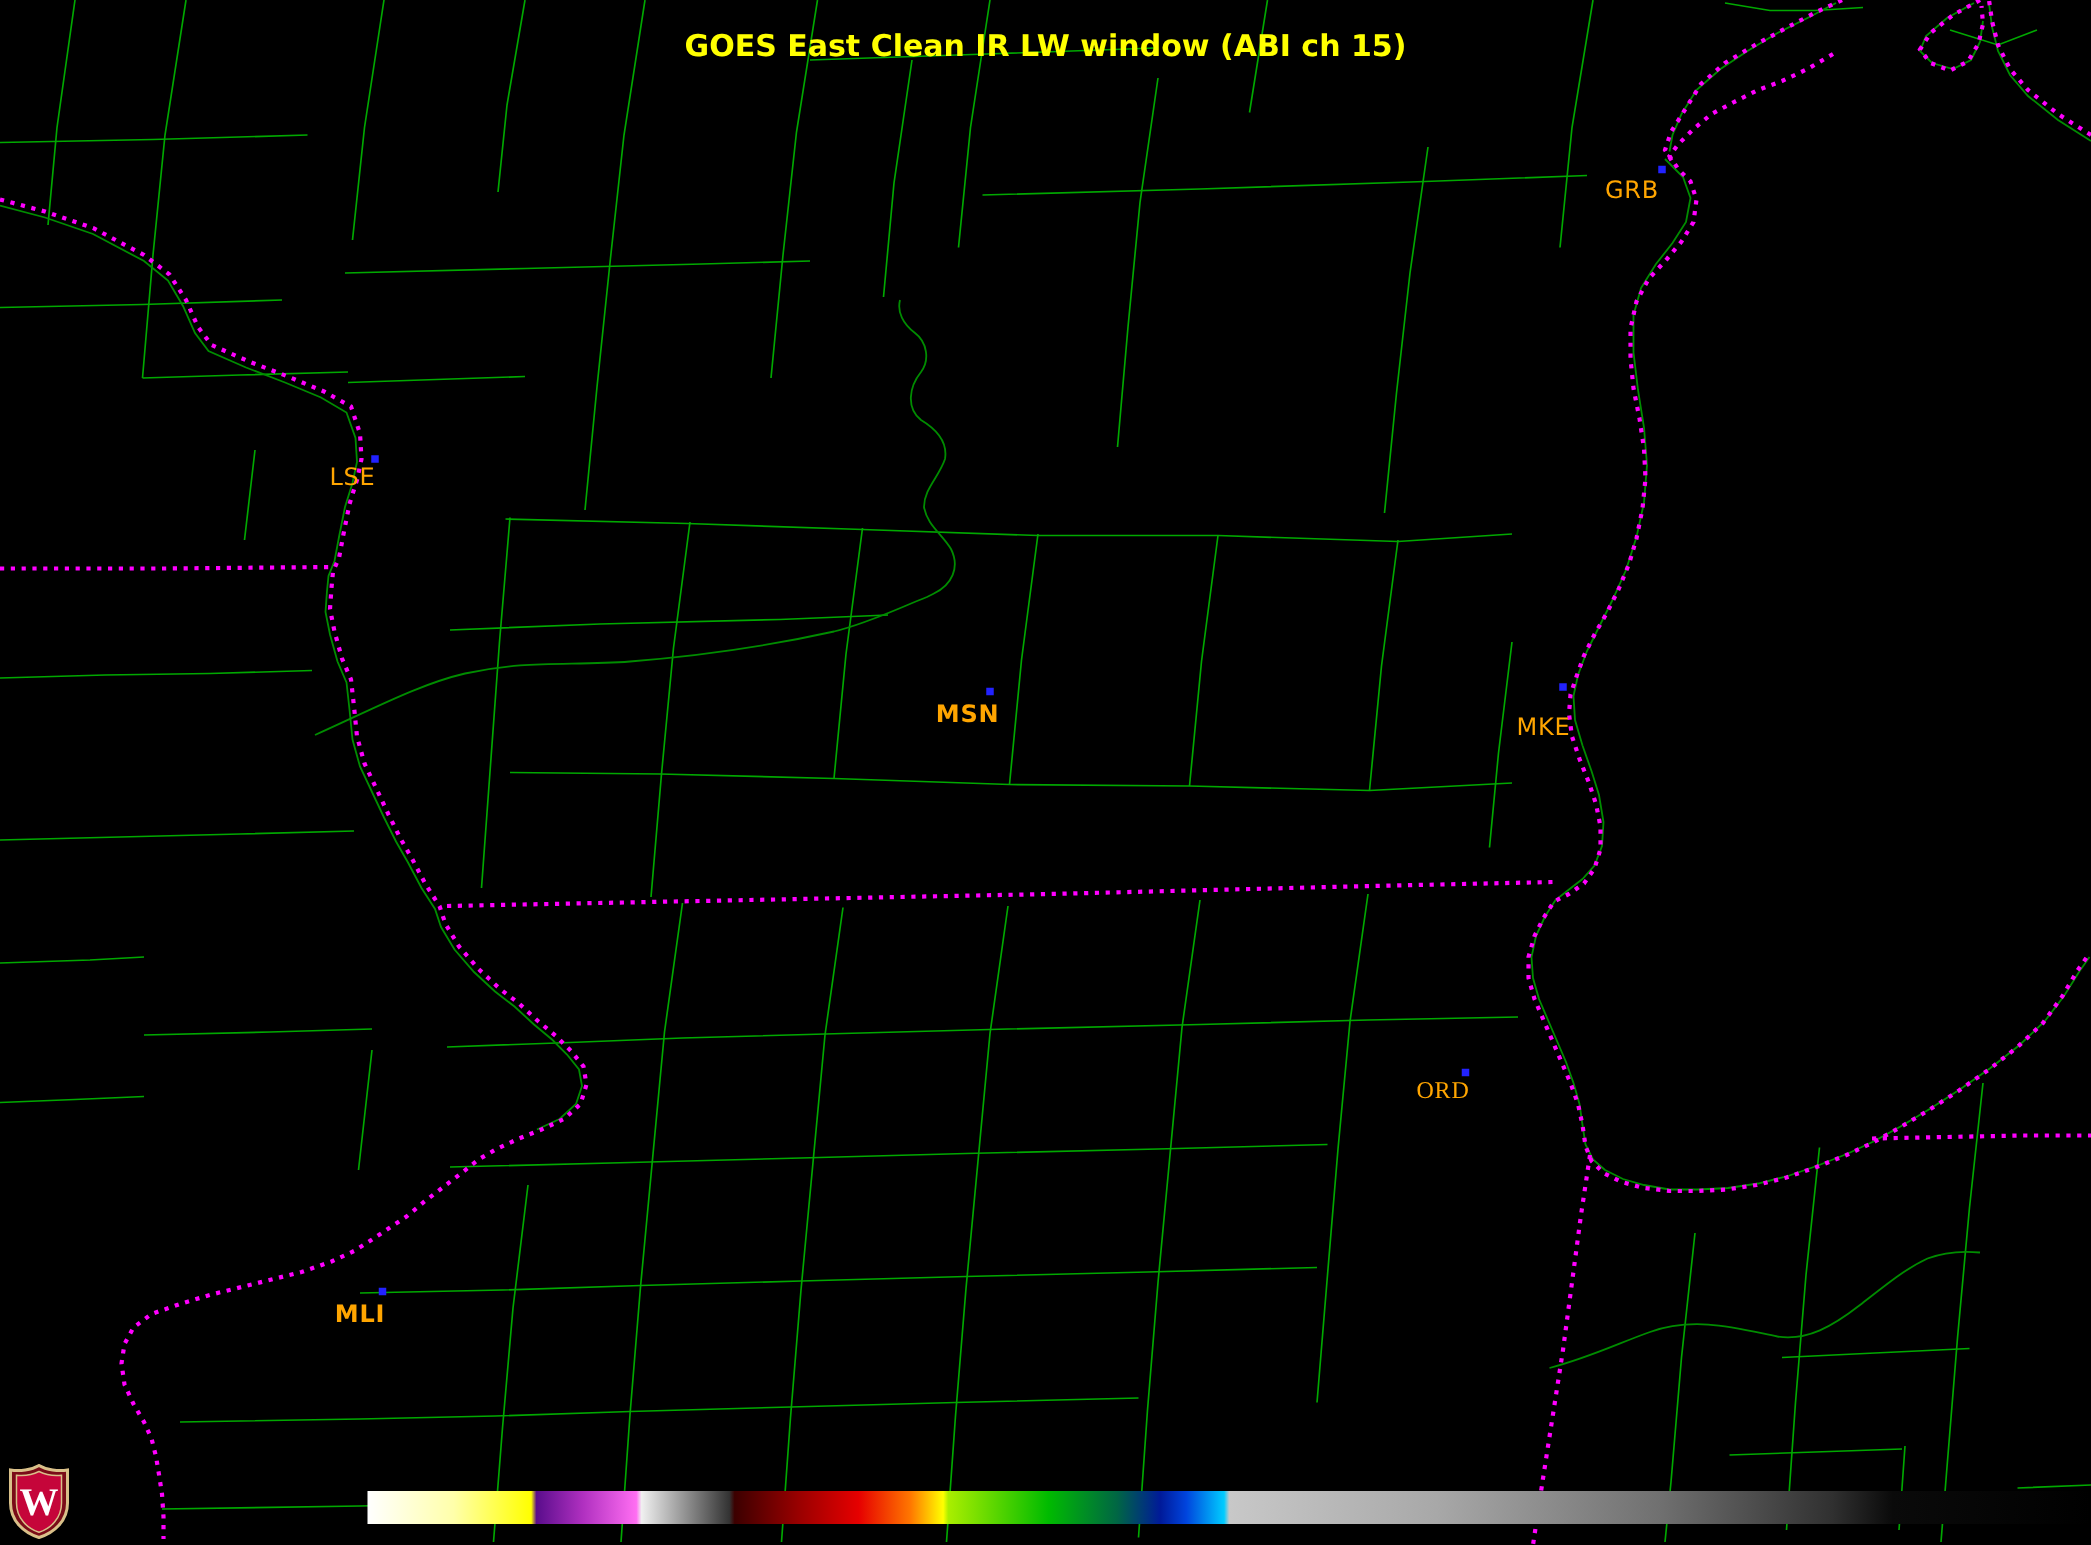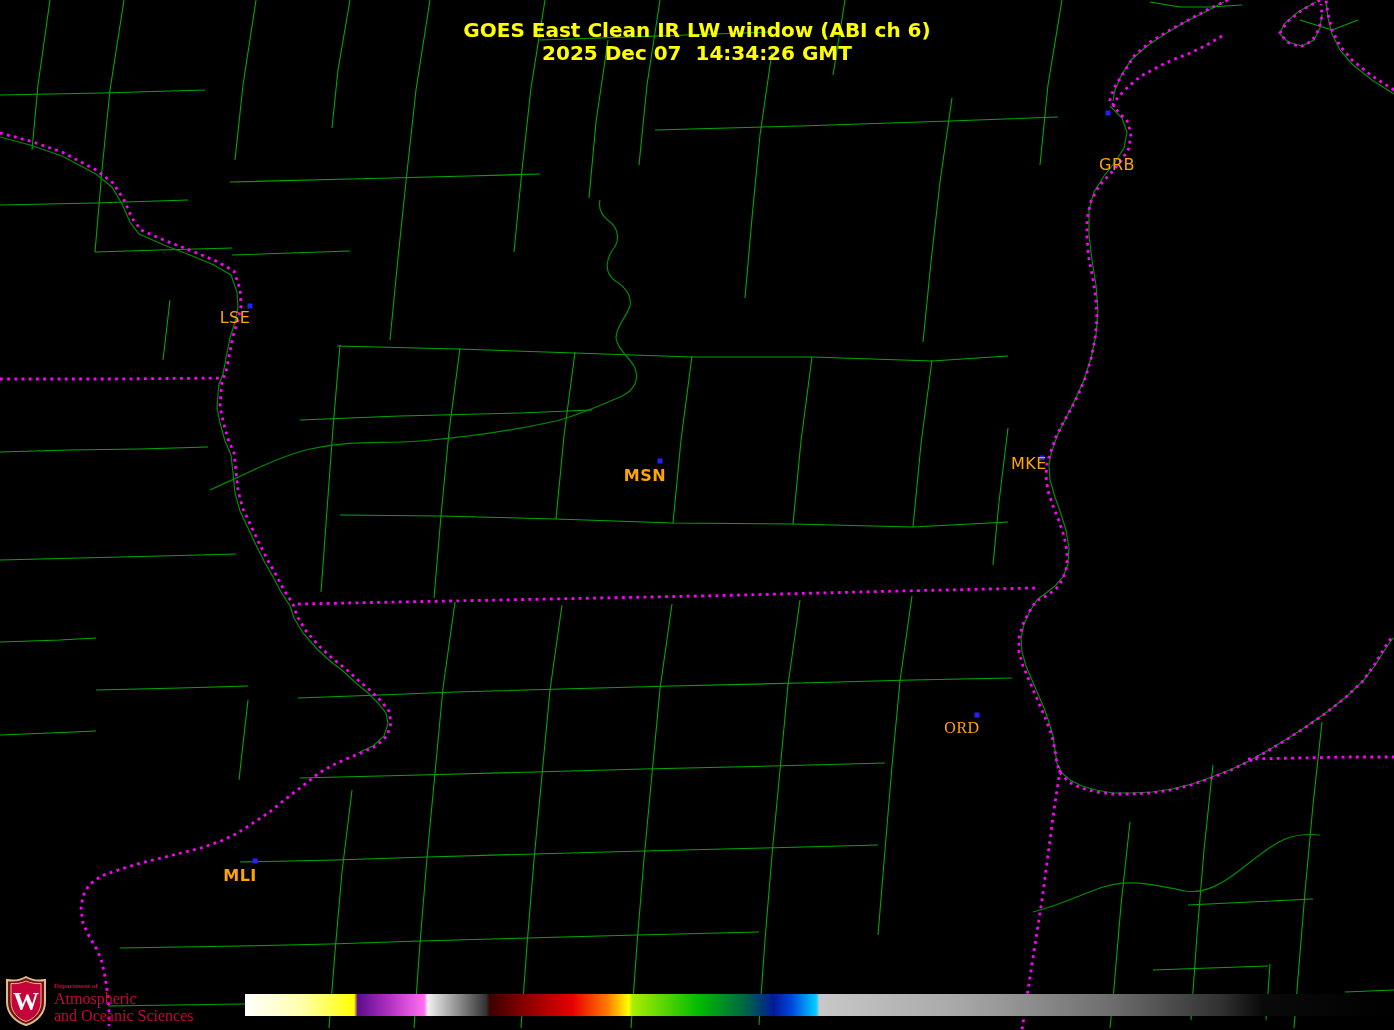--- a/index.html
+++ b/index.html
@@ -116,45 +116,40 @@
         1191,785 1211,778 1231,770 1248,762 1266,752 1286,740 1306,727 1326,713 1345,698
         1362,682 1375,664 1385,647 1392,637"></path>
       <path class="border" d="M1060,770 L1054,810 1048,855 1042,900 1035,945 1028,990 1022,1030"></path>
       <path class="border" d="M1248,759 L1298,758 1348,757 1394,757"></path>
       <path class="border" d="M1228,0 L1211,8 1192,18 1170,30 1150,42 1134,56 1124,72 1114,88 1110,100 1115,108"></path>
       <path class="border" d="M1320,0 L1302,10 1287,22 1280,33 1287,42 1300,47 1312,41 1319,29 1322,16 1321,4"></path>
       <path class="border" d="M1394,90 L1372,76 1352,60 1340,46 1332,30 1328,14 1326,0"></path>
     </g>
   </svg>
 
-  <div id="title-block"><span>GOES East Clean IR LW window (ABI ch 6)</span><br><span>2025 Dec 07  14:34:26 GMT</span></div>
+  <div id="title-block"><span>GOES East Clean IR LW window (ABI ch 15)</span><br></div>
 
   <div id="stations">
       <div class="station-dot" style="left: 1108px; top: 113px;"></div>
-      <div class="station-label" style="left: 1117px; top: 117px; margin-top: 38px;">GRB</div>
+      <div class="station-label" style="left: 1088px; top: 117px;">GRB</div>
       <div class="station-dot" style="left: 250px; top: 306px;"></div>
       <div class="station-label" style="left: 235px; top: 308px;">LSE</div>
       <div class="station-dot" style="left: 660px; top: 461px;"></div>
       <div class="station-label" style="left: 645px; top: 466px; font-weight: bold;">MSN</div>
       <div class="station-dot" style="left: 1042px; top: 458px;"></div>
-      <div class="station-label" style="left: 1029px; top: 454px;">MKE</div>
+      <div class="station-label" style="left: 1029px; top: 475px;">MKE</div>
       <div class="station-dot" style="left: 977px; top: 715px;"></div>
       <div class="station-label" style="left: 962px; top: 719px; font-family: Liberation Serif, serif;">ORD</div>
       <div class="station-dot" style="left: 255px; top: 861px;"></div>
       <div class="station-label" style="left: 240px; top: 866px; font-weight: bold;">MLI</div>
     </div>
 
   <div id="colorbar" style="left: 245px; top: 994px; width: 1149px; height: 22px; background: linear-gradient(to right, rgb(255, 255, 255) 0%, rgb(255, 255, 170) 5%, rgb(255, 255, 0) 9.5%, rgb(90, 13, 140) 9.8%, rgb(176, 48, 192) 12.5%, rgb(255, 110, 242) 15.6%, rgb(240, 240, 240) 15.9%, rgb(51, 51, 51) 21%, rgb(60, 0, 0) 21.3%, rgb(153, 0, 0) 25%, rgb(230, 0, 0) 28.5%, rgb(255, 119, 0) 31.5%, rgb(255, 255, 0) 33.4%, rgb(170, 238, 0) 33.7%, rgb(0, 187, 0) 39.5%, rgb(0, 102, 68) 43.5%, rgb(0, 26, 153) 46%, rgb(0, 68, 221) 47.5%, rgb(0, 204, 255) 49.7%, rgb(200, 200, 200) 50%, rgb(168, 168, 168) 62%, rgb(112, 112, 112) 75%, rgb(48, 48, 48) 85%, rgb(10, 10, 10) 88.5%, rgb(0, 0, 0) 100%);"></div>
 
   <div id="logo">
     <svg width="40" height="50" viewBox="0 0 40 50">
       <path d="M20,1 C25,4 33,5 39,4 L39,26 C39,38 30,46 20,49 C10,46 1,38 1,26 L1,4 C7,5 15,4 20,1 Z" fill="#7a0c18" stroke="var(--logo-gold)" stroke-width="2"></path>
       <path d="M20,5 C24,7 30,8 35,7.5 L35,26 C35,36 28,43 20,45.5 C12,43 5,36 5,26 L5,7.5 C10,8 16,7 20,5 Z" fill="var(--logo-red)" stroke="var(--logo-gold)" stroke-width="1"></path>
       <text x="20" y="34" text-anchor="middle" font-family="Liberation Serif,serif" font-size="26" font-weight="bold" fill="#ffffff">W</text>
     </svg>
-    <div id="logo-text">
-      <div id="logo-dept">Department of</div>
-      <div id="logo-line2">Atmospheric</div>
-      <div id="logo-line3">and Oceanic Sciences</div>
-    </div>
   </div>
 
 </div>
 
 </body></html>

